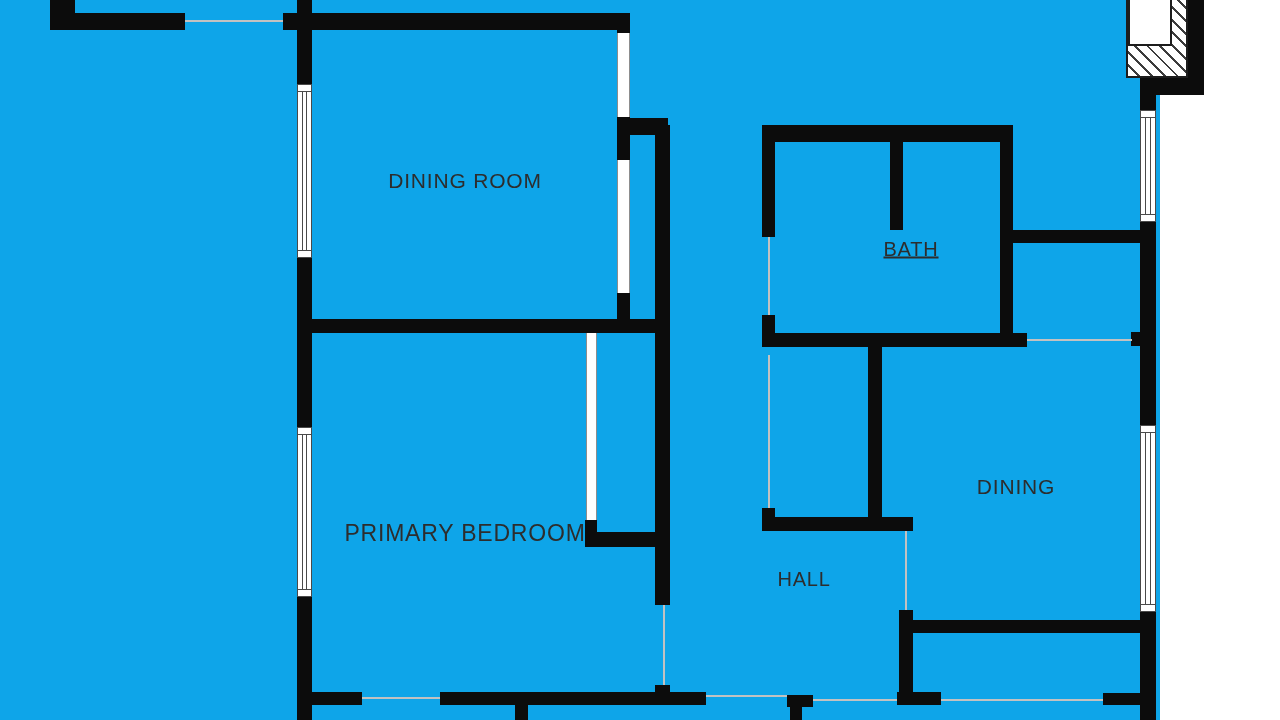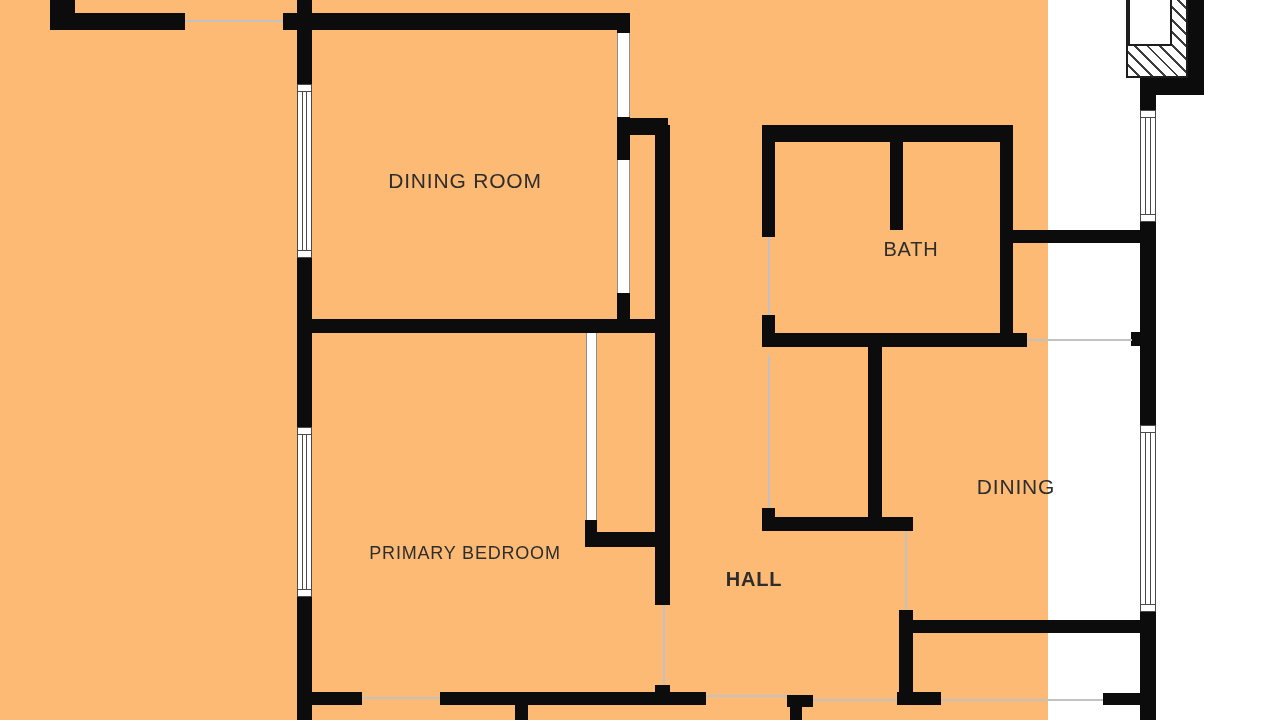--- a/index.html
+++ b/index.html
@@ -3,22 +3,22 @@
 <meta charset="utf-8">
 <style>
   html,body{margin:0;padding:0;}
   body{
     width:1280px;height:720px;
     background:#ffffff;
     font-family:"Liberation Sans", sans-serif;
     position:relative;overflow:hidden;
   }
   #plan-canvas{
-    position:absolute;left:0;top:0;width:1048px;height:720px;
-    background:#fdba74;
+    position:absolute;left:0;top:0;width:1160px;height:720px;
+    background:#0ea5e9;
   }
   .wall{position:absolute;background:#0c0c0c;}
   .room-label{
     position:absolute;transform:translate(-50%,-50%);
     color:#2d2d2d;letter-spacing:0.8px;white-space:nowrap;
     font-weight:400;
   }
   .window{
     position:absolute;background:#ffffff;
     border:1px solid #4a4a4a;box-sizing:border-box;
@@ -117,17 +117,17 @@
       <div class="cap-bottom"></div>
     </div>
     <div class="window" style="left: 1140px; top: 425px; width: 16px; height: 187px;">
       <div class="pane"></div>
       <div class="cap-top"></div>
       <div class="cap-bottom"></div>
     </div>
     <div class="fireplace-hatch" style="left: 1126px; top: -2px; width: 62px; height: 80px;"></div>
     <div class="fireplace-inset" style="left: 1128px; top: -2px; width: 44px; height: 48px;"></div>
     <div class="room-label" style="left: 465px; top: 181px; font-size: 21px;">DINING ROOM</div>
-    <div class="room-label" style="left: 911px; top: 249px; font-size: 20px;">BATH</div>
-    <div class="room-label" style="left: 465px; top: 533px; font-size: 18px; margin-top: 20px;">PRIMARY BEDROOM</div>
+    <div class="room-label" style="left: 911px; top: 249px; font-size: 20px; text-decoration: underline;">BATH</div>
+    <div class="room-label" style="left: 465px; top: 533px; font-size: 23px;">PRIMARY BEDROOM</div>
     <div class="room-label" style="left: 1016px; top: 487px; font-size: 21px;">DINING</div>
-    <div class="room-label" style="left: 754px; top: 579px; font-size: 20px; font-weight: bold;">HALL</div>
+    <div class="room-label" style="left: 804px; top: 579px; font-size: 20px;">HALL</div>
   </div>
 
 </body></html>

